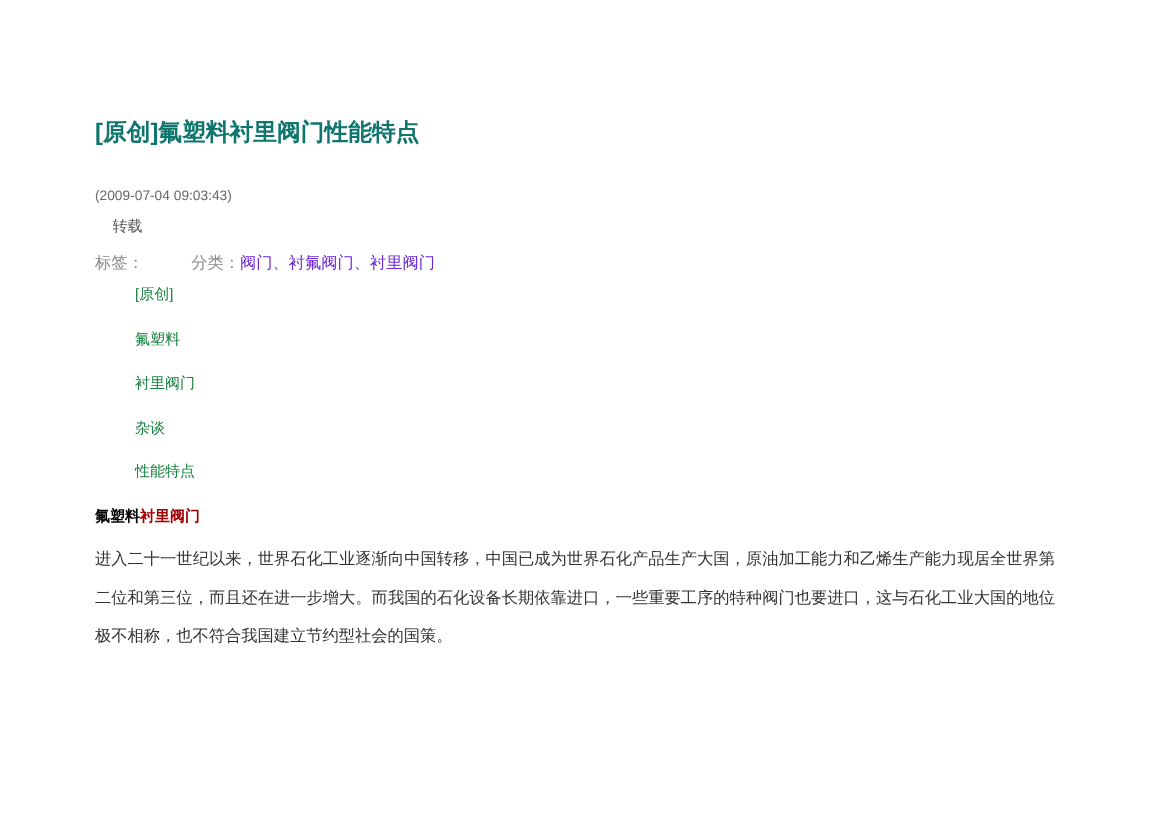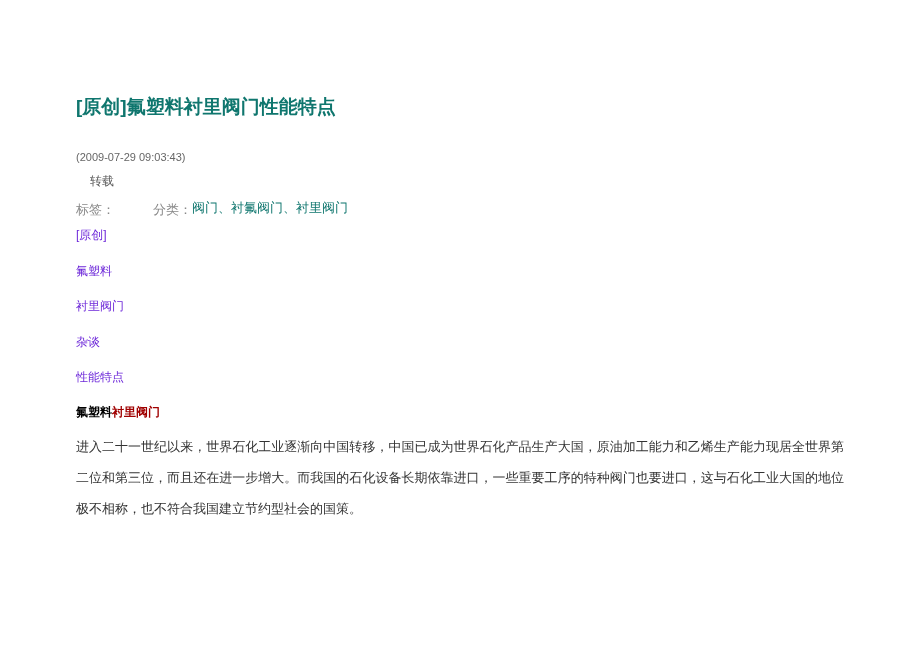--- a/index.html
+++ b/index.html
@@ -28,56 +28,56 @@
     }
     .reprint {
       font-size: 12px;
       color: #555555;
       margin-bottom: 4px;
       margin-left: 14px;
       font-family: Liberation Mono, monospace;
     }
     .meta-row {
       display: flex;
-      align-items: flex-start;
+      align-items: center;
       margin-bottom: 4px;
       font-size: 13px;
     }
     .meta-label {
       color: #888888;
       white-space: nowrap;
     }
     .meta-spacer {
       width: 38px;
     }
     .category-label {
       color: #888888;
       white-space: nowrap;
     }
     .category-value {
       color: #a00000;
       max-width: 160px;
       line-height: 1.5;
     }
     .category-value a {
-      color: #0f766e;
+      color: #6d28d9;
       text-decoration: none;
     }
     .tag-list {
       margin-top: 2px;
     }
     .tag-item {
       font-size: 12px;
-      color: #6d28d9;
+      color: #15803d;
       margin-bottom: 14px;
+      margin-left: 32px;
     }
     .article-label-line {
       font-size: 12px;
       margin-bottom: 6px;
-      font-family: Liberation Mono, monospace;
     }
     .article-label-black {
       color: #000000;
       font-weight: bold;
     }
     .article-label-red {
       color: #a00000;
       font-weight: bold;
     }
     .article-body p {
@@ -86,21 +86,21 @@
       line-height: 2.4;
       margin-bottom: 2px;
       text-align: justify;
     }
   </style>
 </head>
 <body>
 
 <h1 class="title">[原创]氟塑料衬里阀门性能特点</h1>
 
-<div class="timestamp">(2009-07-29 09:03:43)</div>
+<div class="timestamp">(2009-07-04 09:03:43)</div>
 
 <div class="reprint">转载</div>
 
 <div class="meta-row">
   <span class="meta-label">标签：</span>
   <span class="meta-spacer"></span>
   <span class="category-label">分类：</span>
   <span class="category-value"><a>阀门、衬氟阀门、衬里阀门</a></span>
 </div>
 

